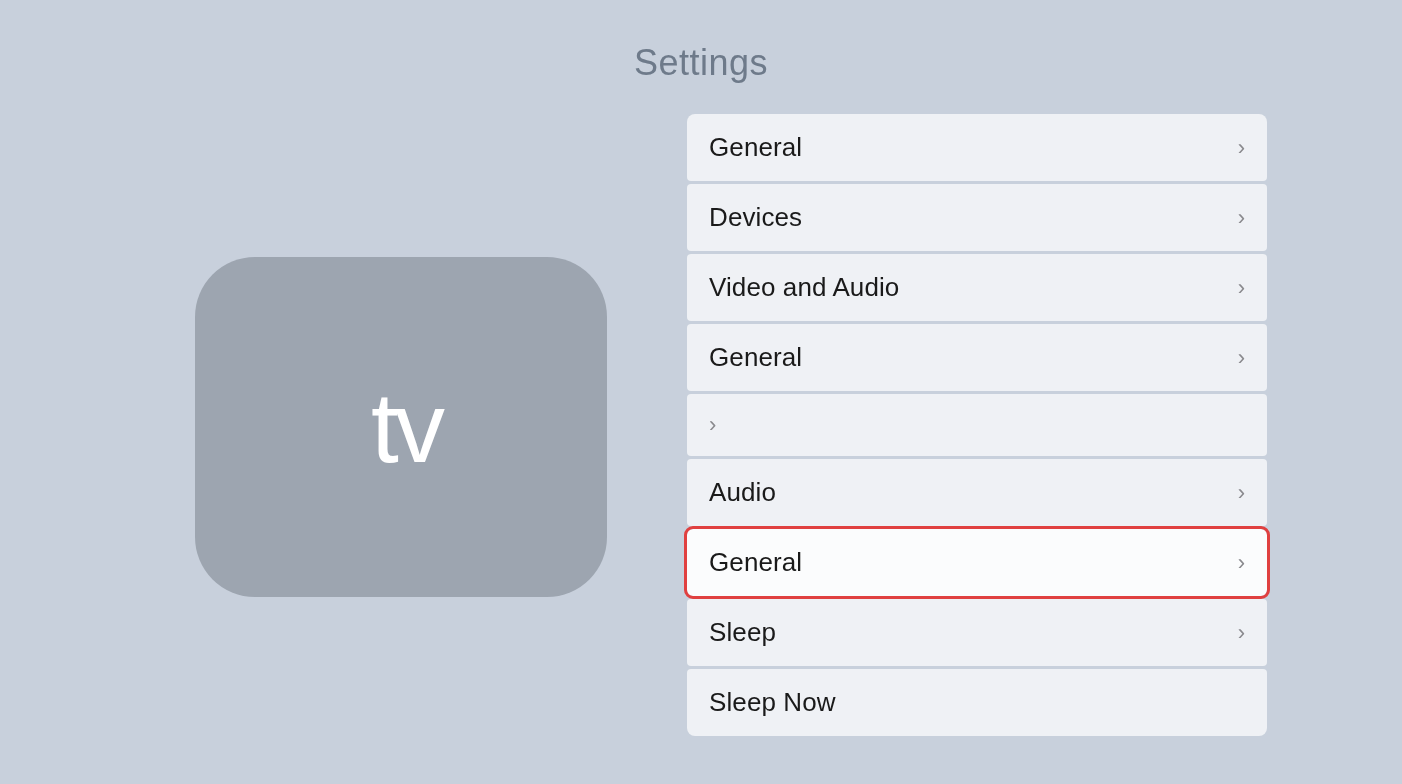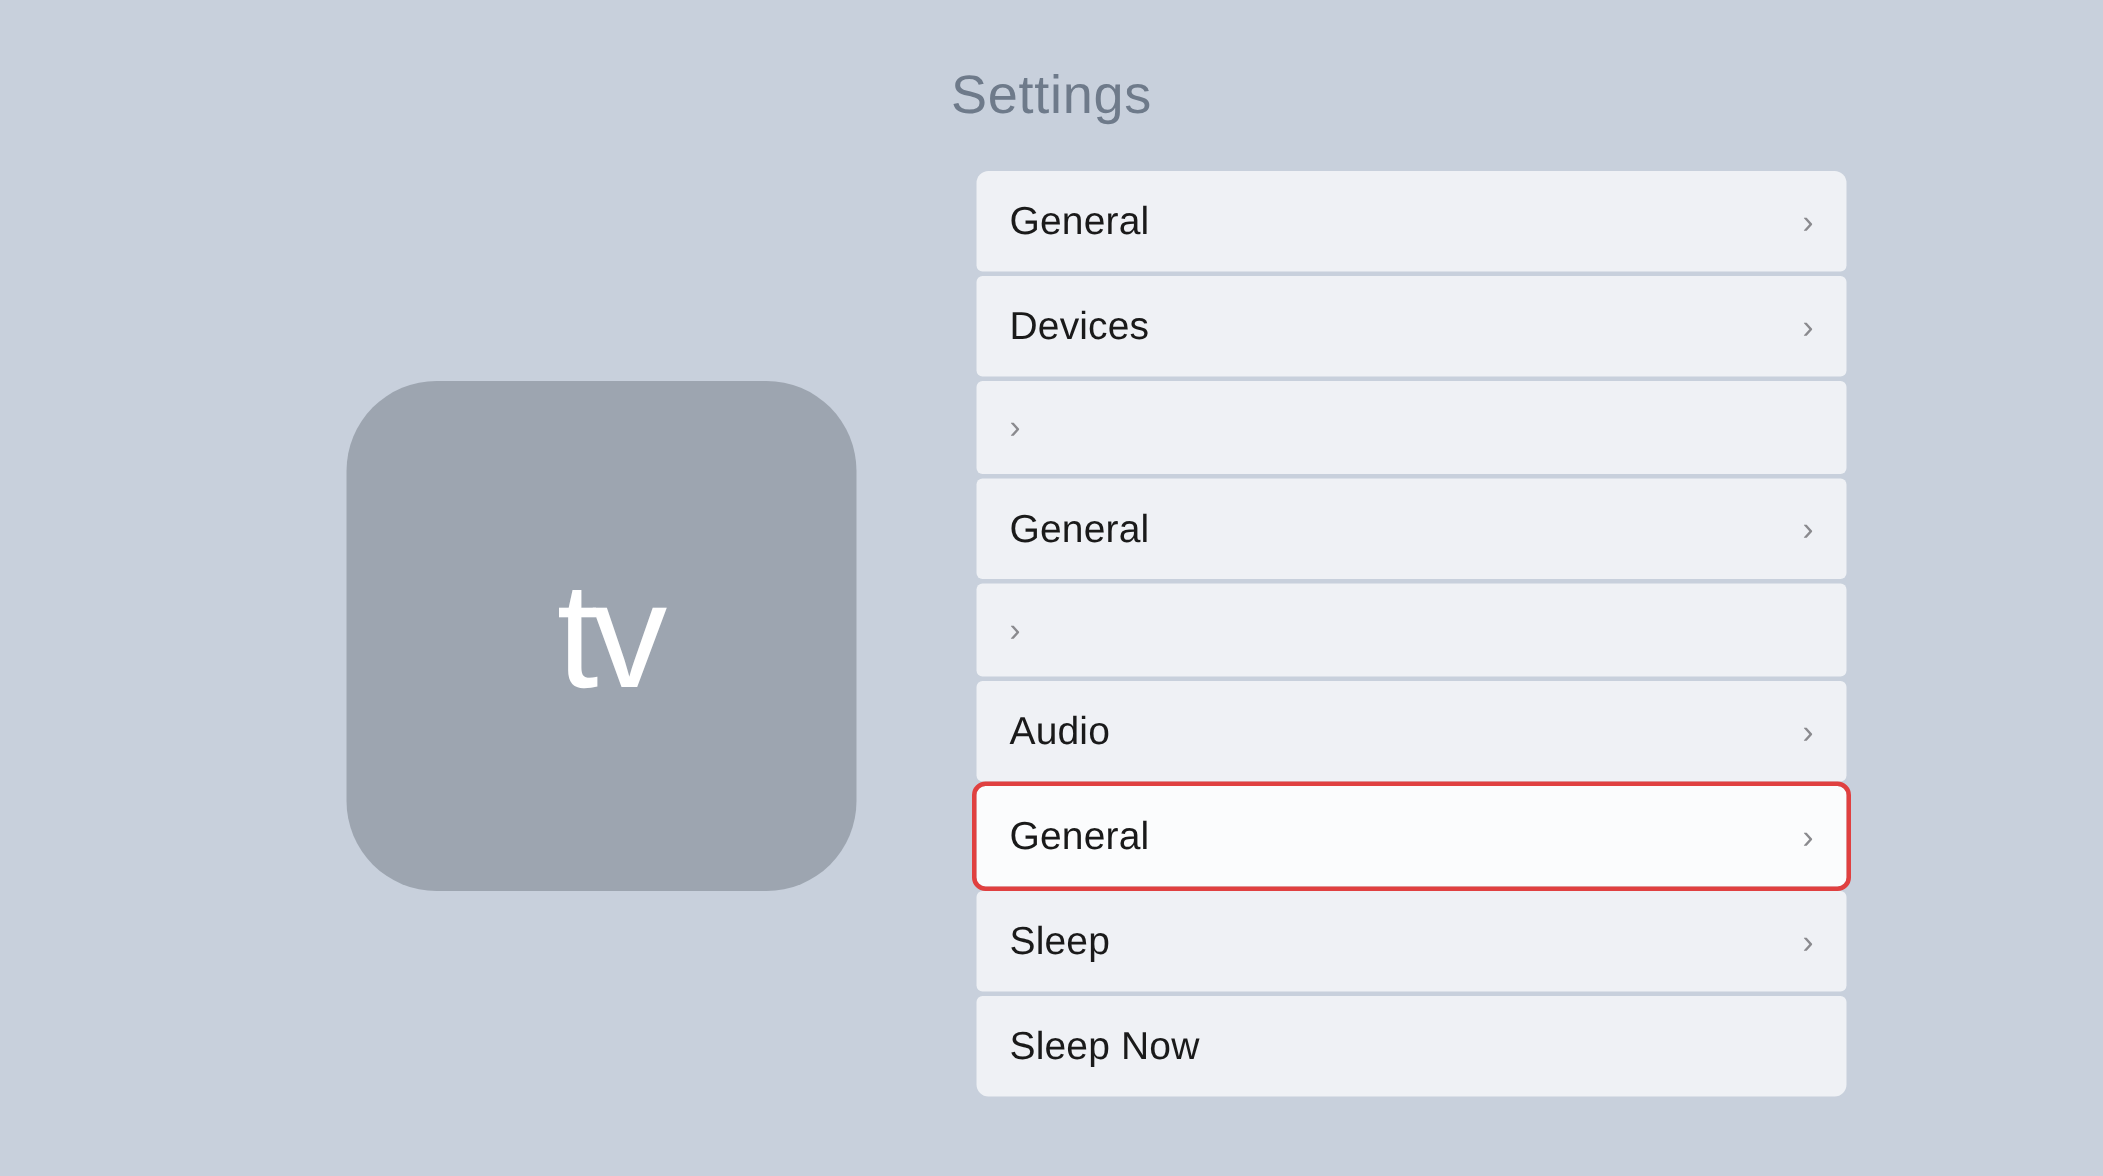--- a/index.html
+++ b/index.html
@@ -28,21 +28,21 @@
       display: flex;
       flex-direction: row;
       align-items: center;
       width: 100%;
       padding: 0 60px;
       gap: 80px;
       justify-content: center;
     }
 
     .apple-tv-logo {
-      width: 340px;
+      width: 412px;
       height: 340px;
       background: #9da5b0;
       border-radius: 60px;
       display: flex;
       align-items: center;
       justify-content: center;
       flex-shrink: 0;
       margin-left: 60px;
     }
 
@@ -136,20 +136,21 @@
   <div class="settings-list" id="settings-list">
   <div class="settings-item" style="border-radius: 8px 8px 4px 4px;">
         <span class="item-label">General</span>
         <span class="chevron-icon">›</span>
       </div>
       <div class="settings-item">
         <span class="item-label">Devices</span>
         <span class="chevron-icon">›</span>
       </div>
       <div class="settings-item">
+        <span class="item-label">Video and Audio</span>
         <span class="chevron-icon">›</span>
       </div>
       <div class="settings-item">
         <span class="item-label">General</span>
         <span class="chevron-icon">›</span>
       </div>
       <div class="settings-item">
         <span class="chevron-icon">›</span>
       </div>
       <div class="settings-item">

